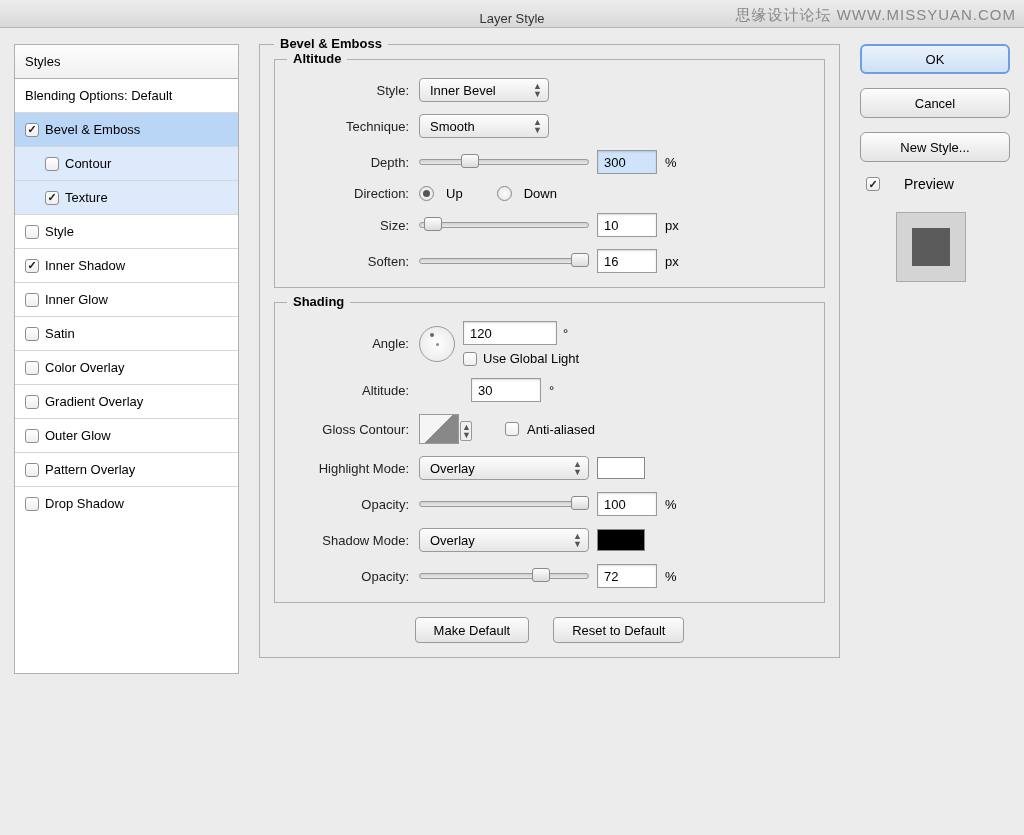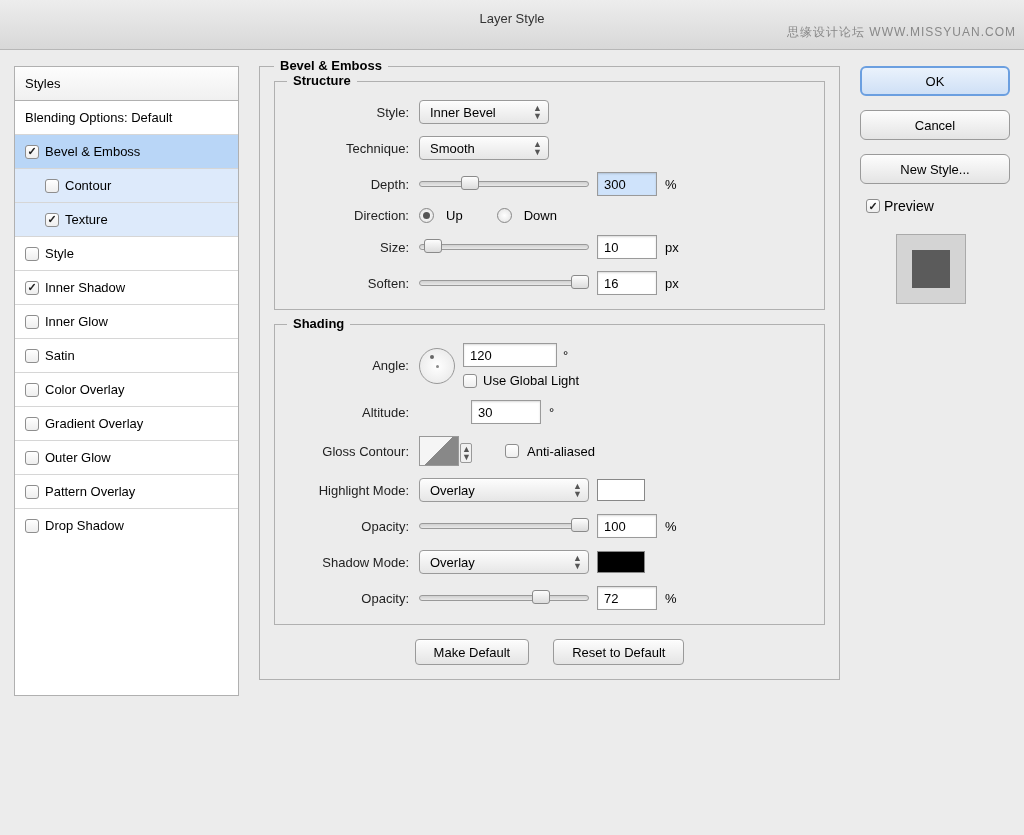--- a/index.html
+++ b/index.html
@@ -1,19 +1,19 @@
 <!DOCTYPE html>
 <html><head>
 <meta charset="utf-8">
 <style>
 * { box-sizing: border-box; margin: 0; padding: 0; font-family: "Lucida Grande", Arial, sans-serif; font-size: 13px; }
 body { background: #ececec; width: 1024px; height: 835px; position: relative; }
 
-.titlebar { height: 50px; line-height: 36px; text-align: center; background: linear-gradient(#ededed,#d8d8d8); border-bottom: 1px solid #b7b7b7; font-size: 14px; color: #333; }
-.watermark { position: absolute; top: 24px; right: 8px; font-size: 12px; color: #888; letter-spacing: 1px; }
+.titlebar { height: 28px; line-height: 36px; text-align: center; background: linear-gradient(#ededed,#d8d8d8); border-bottom: 1px solid #b7b7b7; font-size: 14px; color: #333; }
+.watermark { position: absolute; top: 6px; right: 8px; font-size: 15px; color: #888; letter-spacing: 1px; }
 
 .content { display: flex; padding: 16px 14px 14px 14px; gap: 20px; }
 
 .sidebar { width: 225px; border: 1px solid #b0b0b0; background: #fff; }
 .sidebar-header { padding: 9px 10px; border-bottom: 1px solid #b0b0b0; background: linear-gradient(#fdfdfd,#f0f0f0); }
 .sidebar-row { padding: 9px 10px; border-bottom: 1px solid #d6d6d6; display: flex; align-items: center; gap: 6px; }
 .sidebar-row.selected { background: #b9d6f7; }
 .sidebar-row.sub { padding-left: 30px; background: #ddeafb; }
 .cbox { width: 14px; height: 14px; border: 1px solid #8e8e8e; border-radius: 3px; background: linear-gradient(#fff,#eee); display: inline-flex; align-items: center; justify-content: center; font-size: 11px; color: #222; }
 .cbox.checked::after { content: "✓"; font-weight: bold; }
@@ -50,21 +50,21 @@
 .swatch { width: 48px; height: 22px; border: 1px solid #888; }
 .swatch.white { background: #fff; }
 .swatch.black { background: #000; }
 
 .btn { height: 26px; padding: 0 18px; background: linear-gradient(#fdfdfd,#e4e4e4); border: 1px solid #9a9a9a; border-radius: 4px; box-shadow: 0 1px 0 rgba(255,255,255,0.7) inset; display: inline-flex; align-items: center; justify-content: center; }
 .btn-row { display: flex; gap: 24px; justify-content: center; margin-top: 4px; }
 
 .rightcol { width: 150px; display: flex; flex-direction: column; gap: 14px; align-items: stretch; }
 .rightcol .rbtn { height: 30px; border-radius: 6px; border: 1px solid #9a9a9a; background: linear-gradient(#fdfdfd,#e4e4e4); display: flex; align-items: center; justify-content: center; font-size: 14px; }
 .rbtn.ok { border: 2px solid #6b9fe0; background: linear-gradient(#eaf2fc,#cfe0f6); font-weight: 500; }
-.preview-row { display: flex; align-items: center; gap: 4px; padding-left: 6px; }
+.preview-row { display: flex; align-items: center; gap: 24px; padding-left: 6px; }
 .preview-box { width: 70px; height: 70px; border: 1px solid #aaa; background: #d4d4d4; display: flex; align-items: center; justify-content: center; margin: 6px 0 0 36px; }
 .preview-inner { width: 38px; height: 38px; background: #5b5b5b; }
 </style>
 </head>
 <body>
 
 <div class="titlebar">
   <span>Layer Style</span>
 </div>
 <div class="watermark">思缘设计论坛  WWW.MISSYUAN.COM</div>
@@ -125,21 +125,21 @@
       <span class="cbox"></span>
       <span>Drop Shadow</span>
     </div>
   </div>
 
   <div class="main">
     <div class="fieldset">
       <div class="fieldset-legend">Bevel &amp; Emboss</div>
 
       <div class="inner-fieldset">
-        <div class="inner-legend">Structure</div>
+        <div class="inner-legend">Altitude</div>
 
         <div class="row">
           <div class="row-label">Style:</div>
           <div class="row-controls">
             <div class="dropdown" style="width:130px">
               <span>Inner Bevel</span>
               <span class="arrows">▲<br>▼</span>
             </div>
           </div>
         </div>

